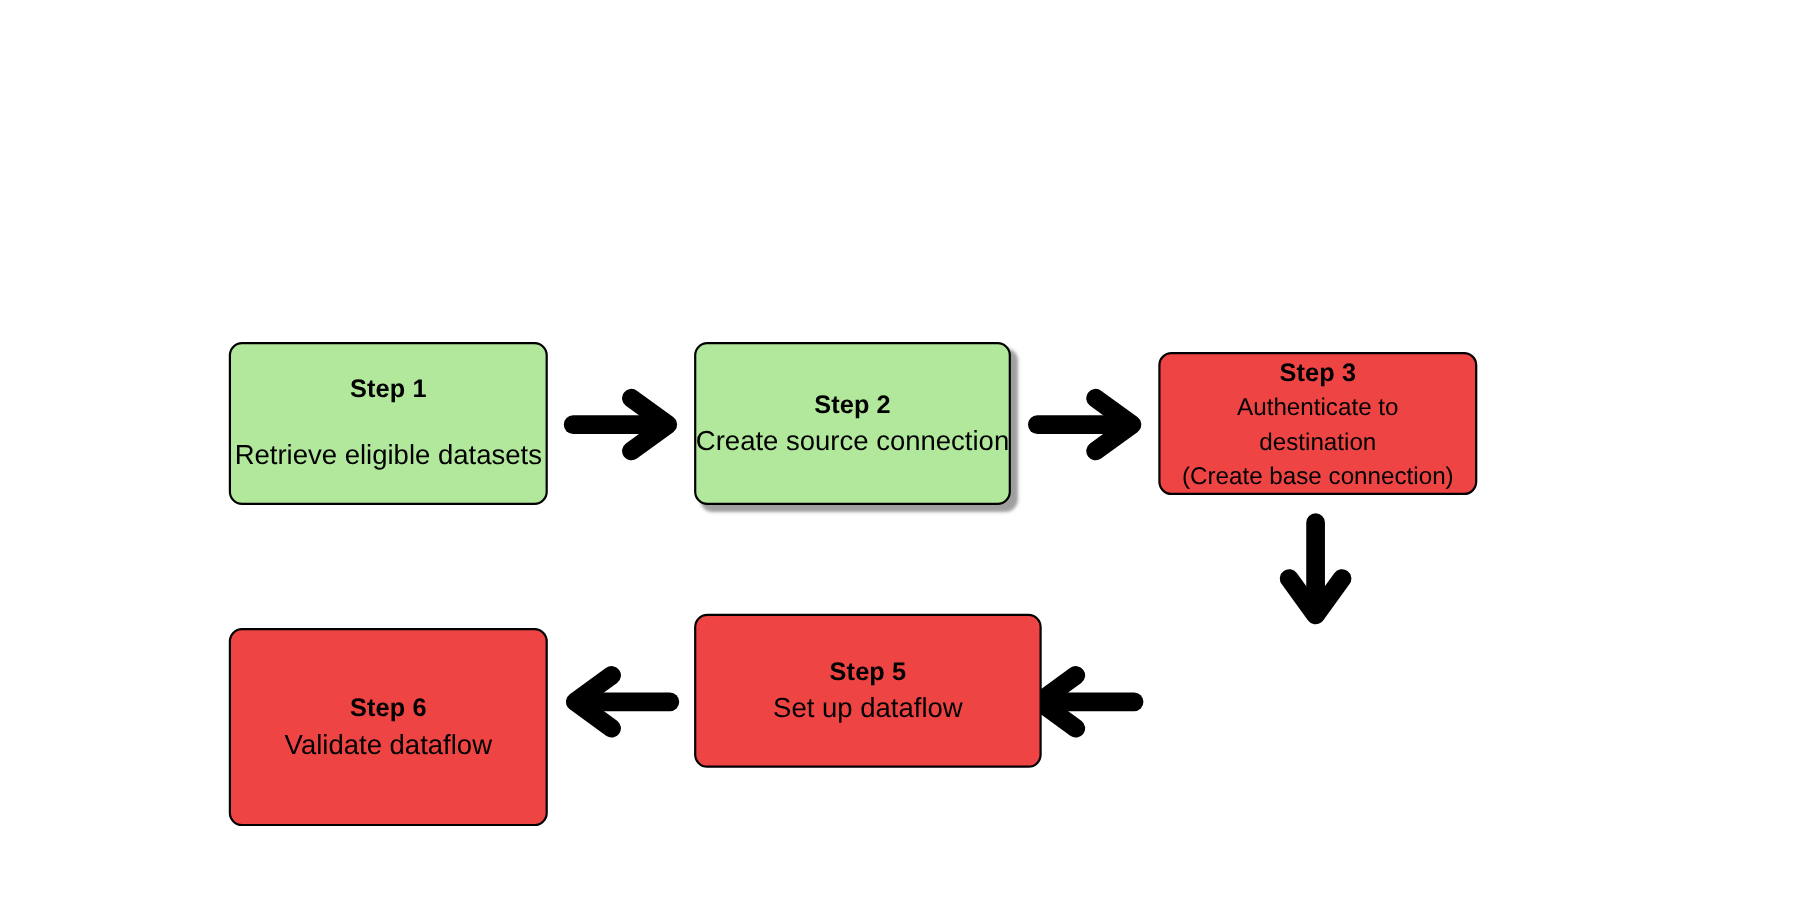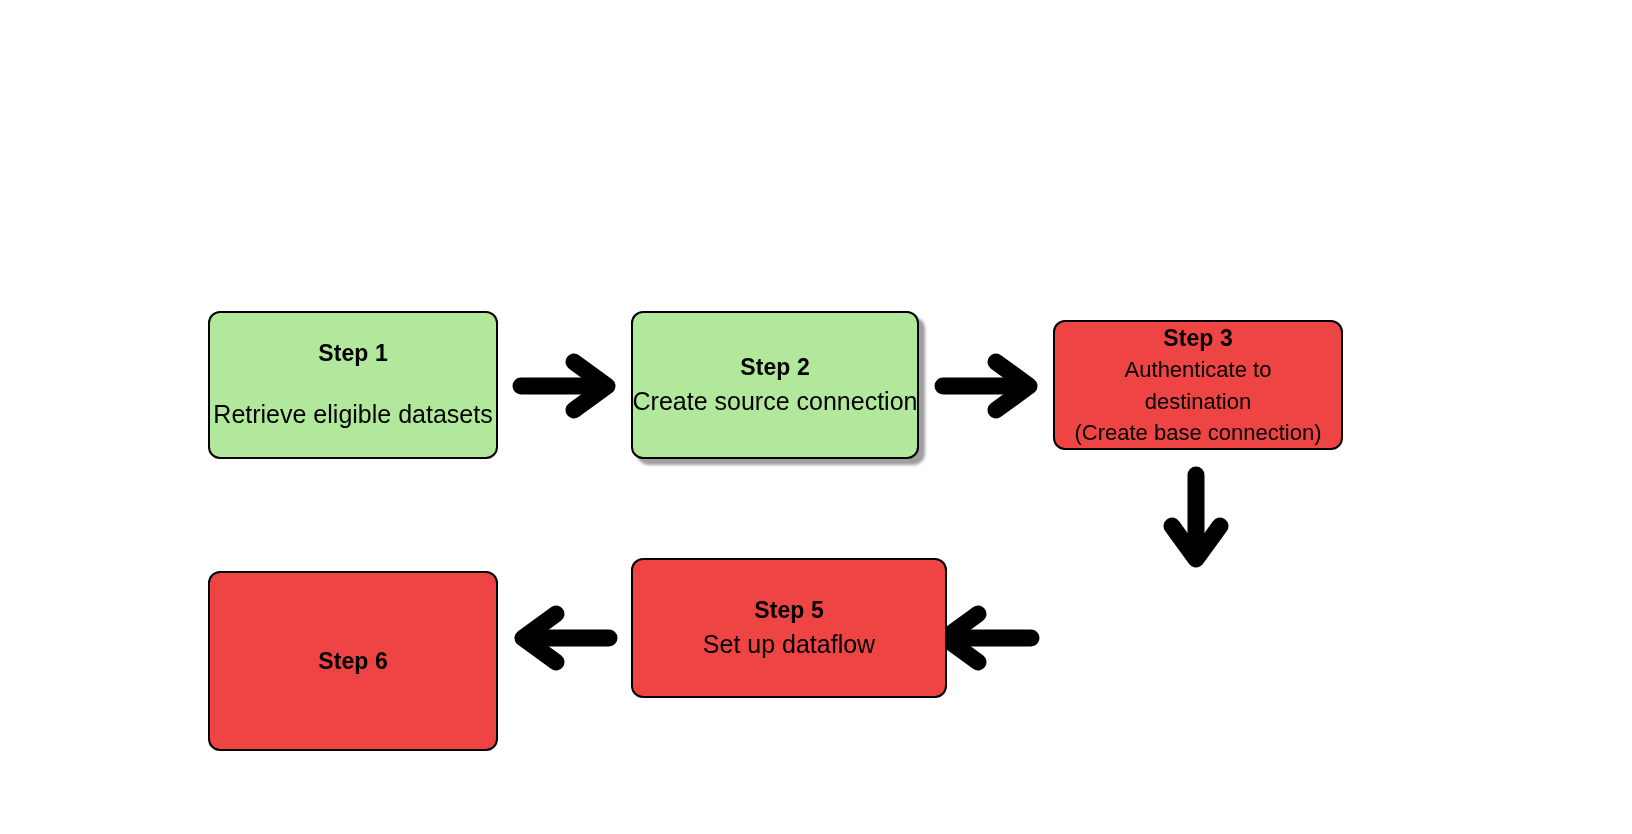--- a/index.html
+++ b/index.html
@@ -178,15 +178,16 @@
     <svg width="106" height="68" viewBox="0 0 106 68">
       <g fill="none" stroke="#000000" stroke-width="17" stroke-linecap="round" stroke-linejoin="round">
         <path d="M97 34 H 24"></path>
         <path d="M44 10 L 11 34 L 44 58"></path>
       </g>
     </svg>
   </div>
 
   <div class="node" id="step-6">
     <div class="title">Step 6</div>
+    <div class="line">Validate dataflow</div>
   </div>
 
 </div>
 
 </body></html>

